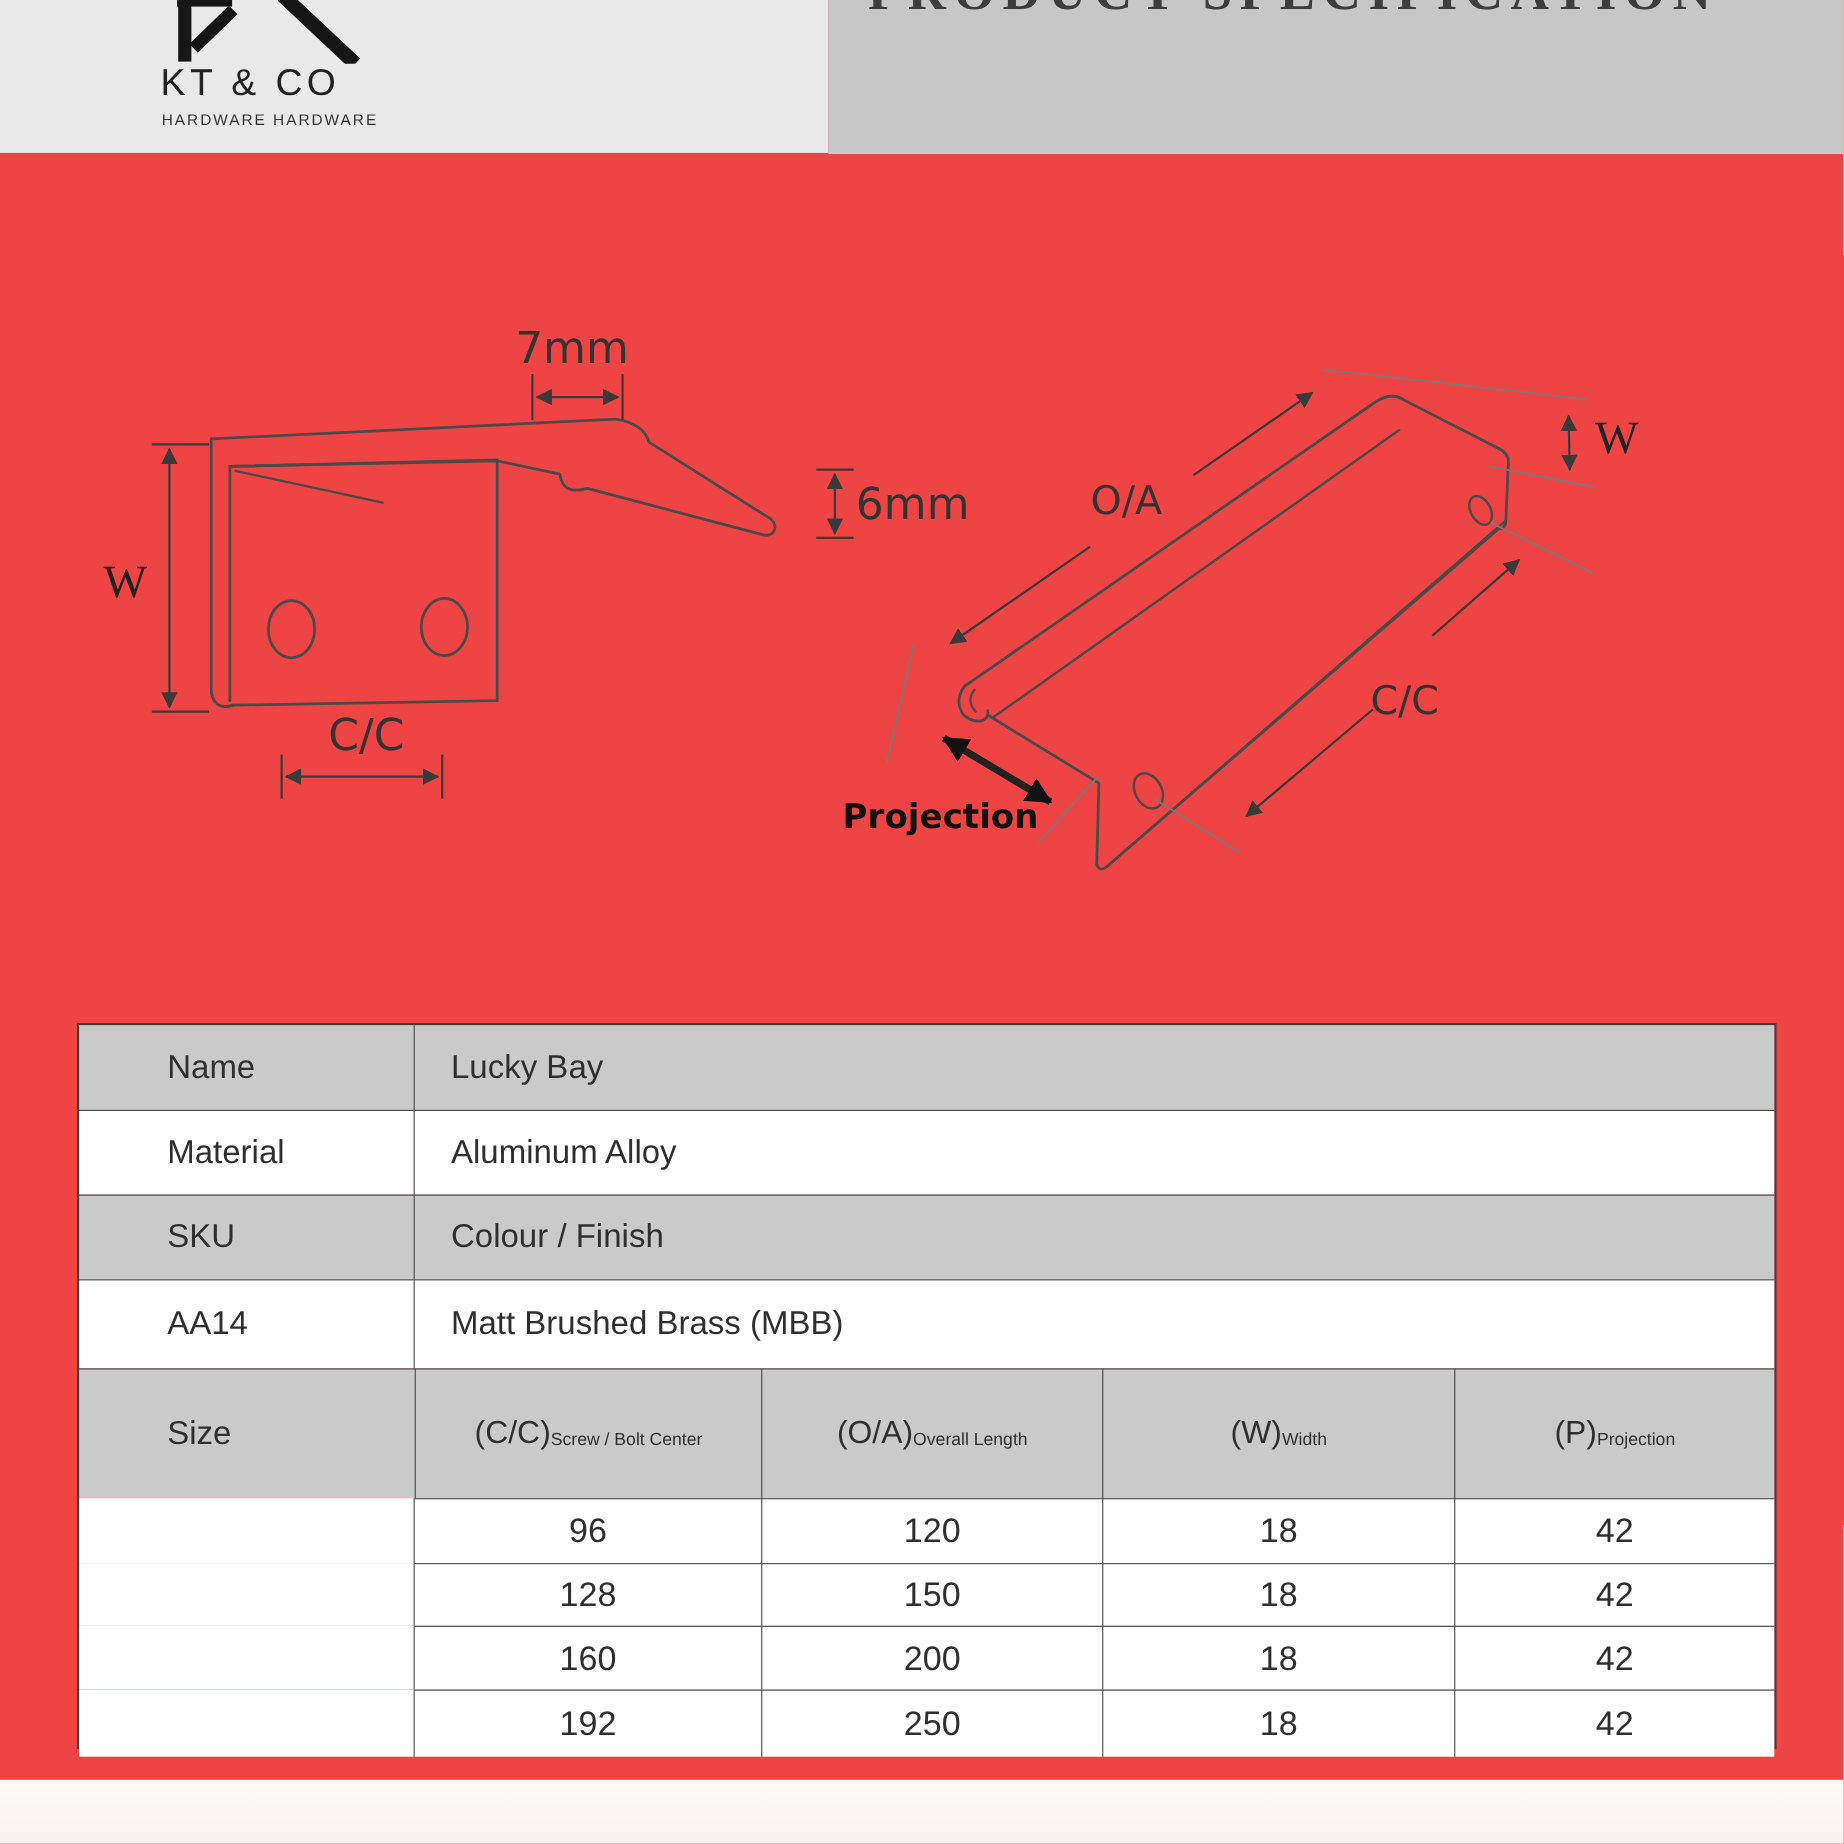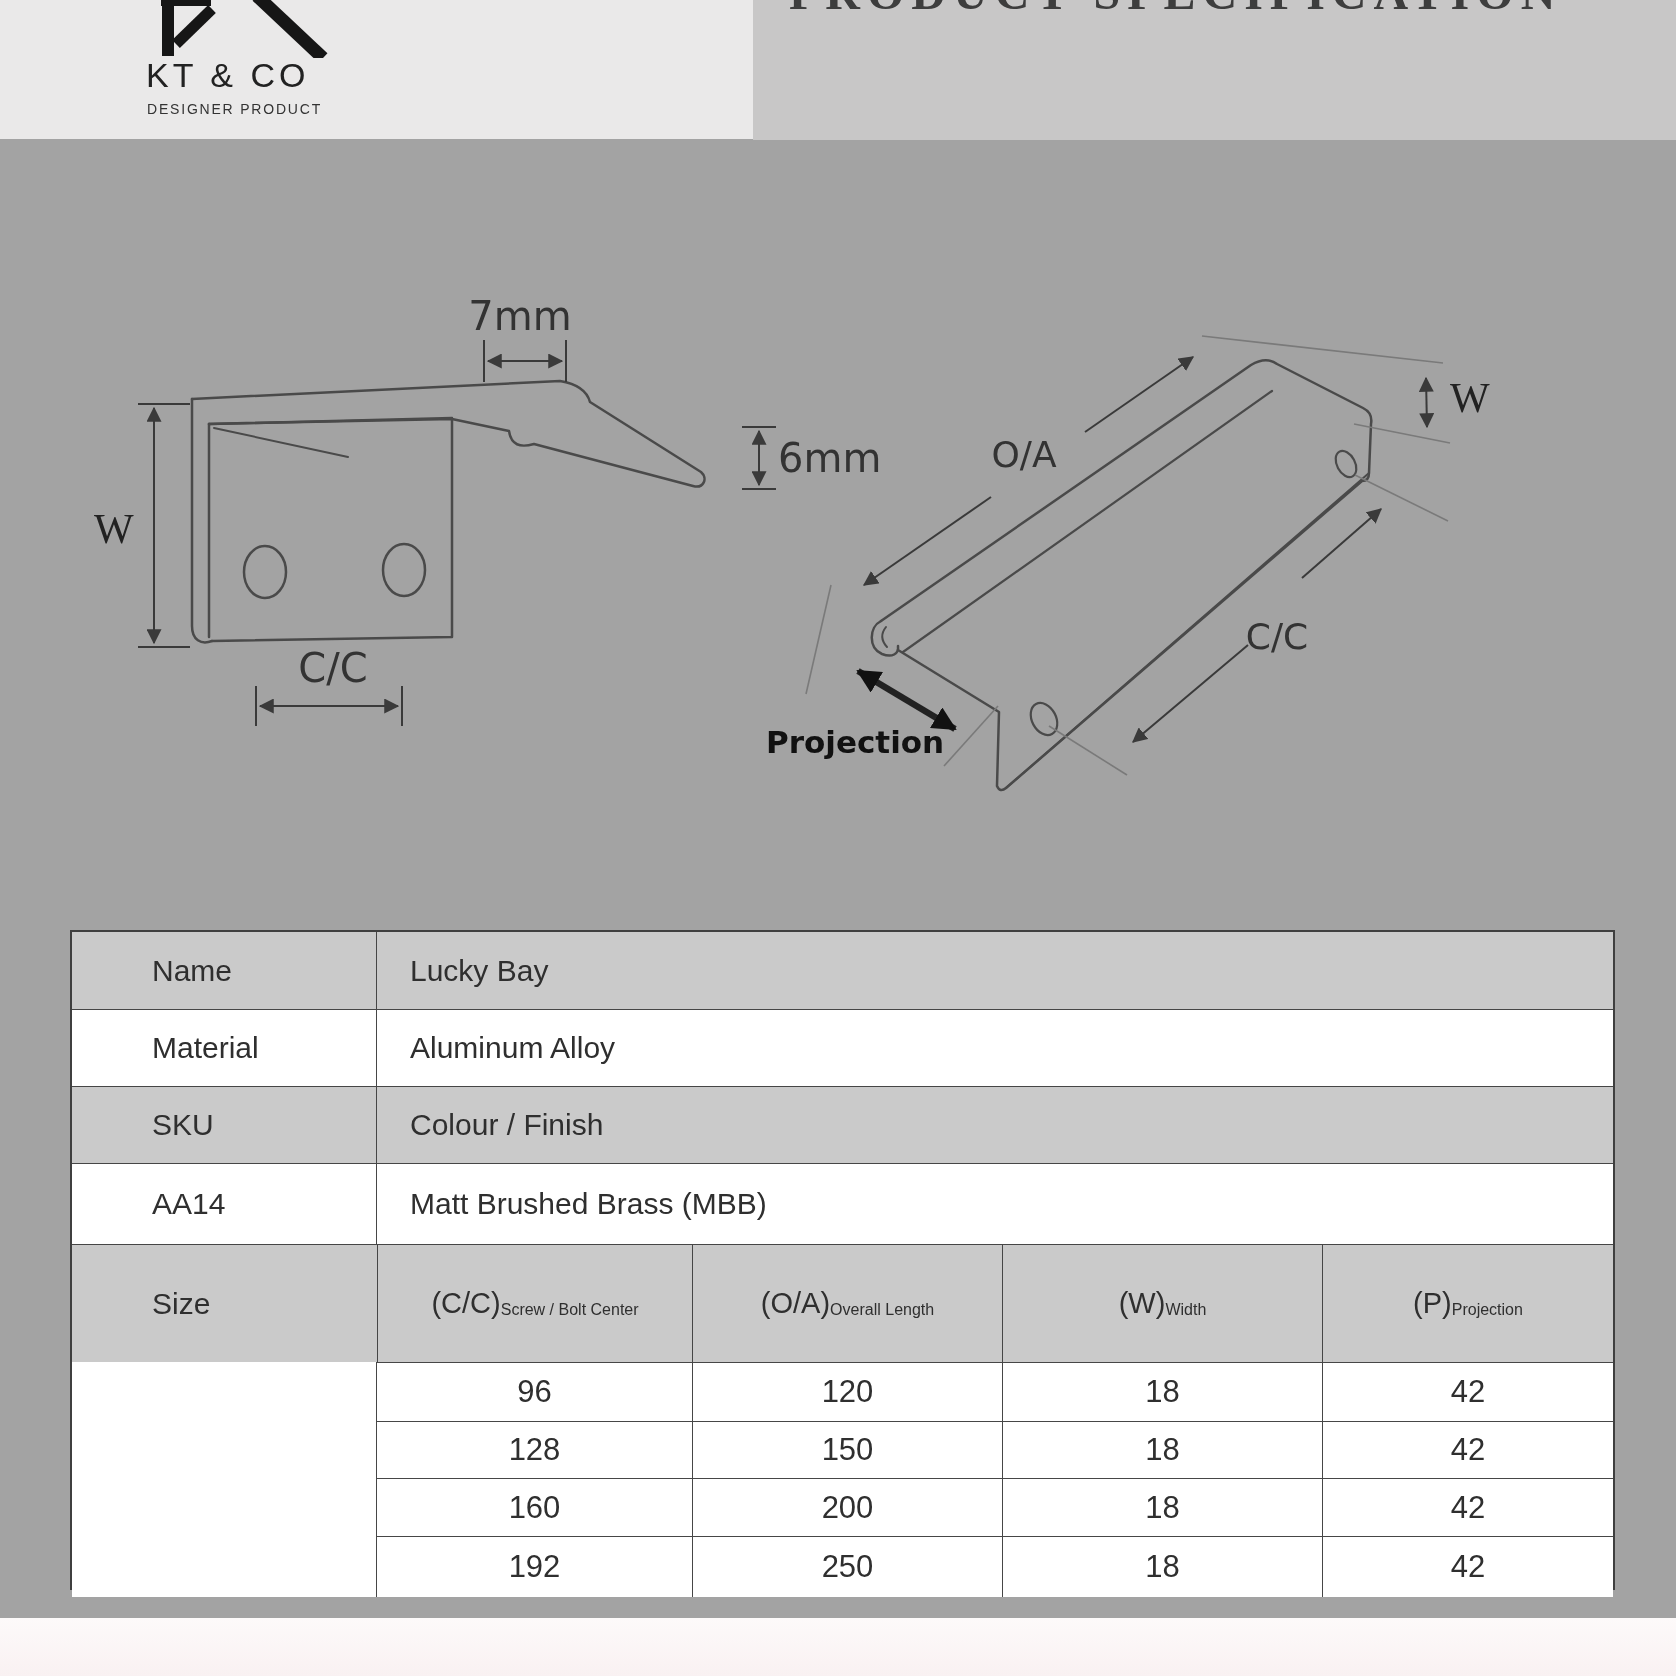--- a/index.html
+++ b/index.html
@@ -1,17 +1,17 @@
 <!DOCTYPE html>
 <html><head>
 <meta charset="utf-8">
 <style>
   html,body{margin:0;padding:0;background:#ffffff;}
   .page{
-    position:relative;width:1676px;height:1676px;overflow:hidden;background:#a3a3a3;
+    position:relative;width:1676px;height:1676px;overflow:hidden;background:#ef4444;
     font-family:"Liberation Sans",sans-serif;color:#2f2f2f;
   }
   
   .logo-area{position:absolute;left:0;top:0;width:753px;height:139px;background:#eae9e9;}
   .logo-mark{position:absolute;left:140px;top:0;width:200px;height:58px;}
   .brand-name{
     position:absolute;left:146px;top:56px;width:260px;
     font-size:34px;letter-spacing:4px;color:#222;font-weight:400;
   }
   .brand-tagline{
@@ -65,21 +65,21 @@
 <div class="page">
 
   <div class="logo-area">
     <svg class="logo-mark" viewBox="0 0 200 58">
       <rect x="21" y="0" width="50" height="6" fill="#161616"></rect>
       <rect x="22" y="0" width="12" height="56" fill="#161616"></rect>
       <line x1="36" y1="44" x2="72" y2="9" stroke="#161616" stroke-width="11"></line>
       <line x1="117" y1="-4" x2="183" y2="58" stroke="#161616" stroke-width="13"></line>
     </svg>
     <div class="brand-name">KT &amp; CO</div>
-    <div class="brand-tagline">DESIGNER PRODUCT</div>
+    <div class="brand-tagline">HARDWARE HARDWARE</div>
   </div>
   <div class="title-box">
     <div class="title-text">PRODUCT SPECIFICATION</div>
   </div>
 
   <svg class="drawings" viewBox="0 240 1676 570">
     <defs>
       <marker id="ah" viewBox="0 0 12 12" refX="11" refY="6" markerWidth="15" markerHeight="15" markerUnits="userSpaceOnUse" orient="auto-start-reverse">
         <path d="M0,0 L12,6 L0,12 z" fill="#3a3a3a"></path>
       </marker>

